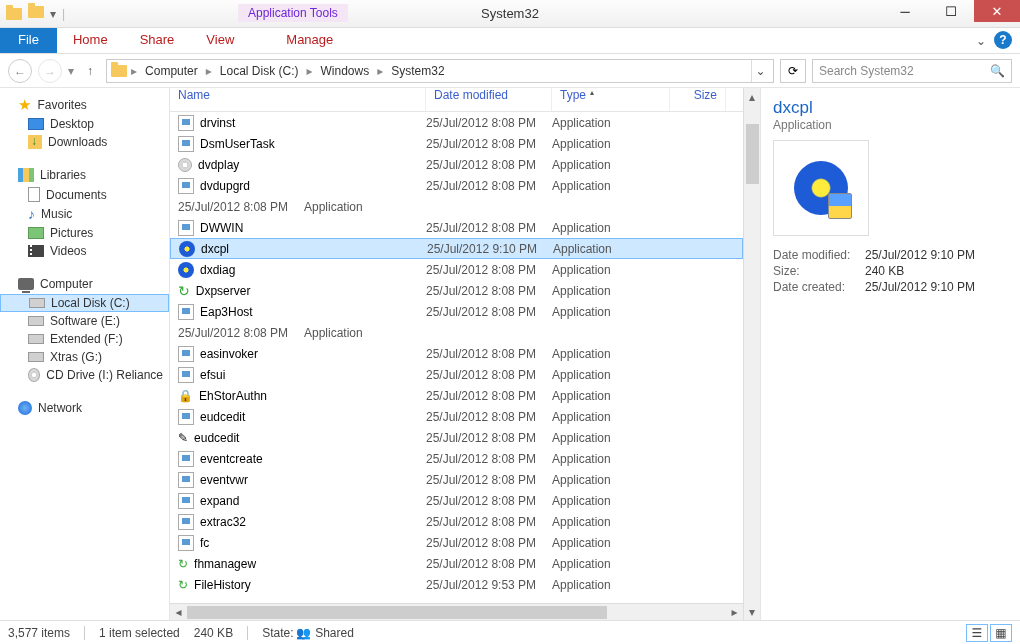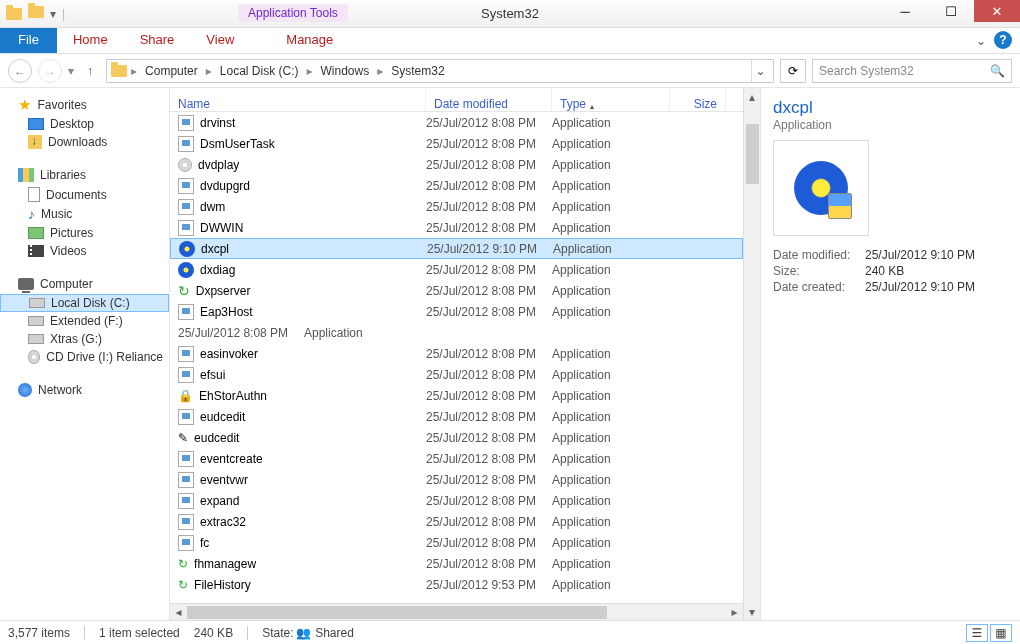--- a/index.html
+++ b/index.html
@@ -37,21 +37,21 @@
 .main { flex: 1; display: flex; min-height: 0; }
 .nav-pane { width: 170px; border-right: 1px solid #e5e5e5; padding: 6px 0; overflow: hidden; }
 .nav-group-label { display: flex; align-items: center; gap: 6px; padding: 3px 6px 3px 18px; color: #333; }
 .nav-item { display: flex; align-items: center; gap: 6px; padding: 2px 6px 2px 28px; color: #333; white-space: nowrap; }
 .nav-item.selected { background: #cde8ff; border: 1px solid #7abdff; padding-top:1px; padding-bottom:1px;}
 .nav-space { height: 14px; }
 
 .content { flex: 1; display: flex; min-width: 0; }
 .file-list-wrap { flex: 1; display: flex; flex-direction: column; min-width: 0; position: relative; }
 .columns { display: flex; border-bottom: 1px solid #e5e5e5; color: #3a5fcd; height: 24px; align-items: center; }
-.col { padding: 0 8px; border-right: 1px solid #eee; height: 100%; display: flex; align-items: flex-end; gap: 4px; }
+.col { padding: 0 8px; border-right: 1px solid #eee; height: 100%; display: flex; align-items: flex-start; gap: 4px; }
 .col-name { width: 256px; }
 .col-date { width: 126px; }
 .col-type { width: 118px; }
 .col-size { width: 56px; justify-content: flex-end; color:#3a5fcd; }
 .sort-ind { font-size: 8px; color: #555;}
 
 .file-rows { flex: 1; overflow: hidden; }
 .row { display: flex; align-items: center; height: 21px; padding-left: 8px; }
 .row.selected { background: #cde8ff; border: 1px solid #7abdff; }
 .row .c-name { width: 248px; display: flex; align-items: center; gap: 6px; }
@@ -199,20 +199,24 @@
     <div class="nav-group-label">
         <span class="ico-comp"></span>
         <span>Computer</span>
       </div>
     <div class="nav-item selected">
         <span class="ico-drive"></span>
         <span>Local Disk (C:)</span>
       </div>
     <div class="nav-item">
         <span class="ico-drive"></span>
+        <span>Software (E:)</span>
+      </div>
+    <div class="nav-item">
+        <span class="ico-drive"></span>
         <span>Extended (F:)</span>
       </div>
     <div class="nav-item">
         <span class="ico-drive"></span>
         <span>Xtras (G:)</span>
       </div>
     <div class="nav-item">
         <span class="ico-cd"></span>
         <span>CD Drive (I:) Reliance</span>
       </div>
@@ -267,24 +271,20 @@
           </div>
           <div class="row">
             <div class="c-name">
               <span class="ico-app"></span>
               <span>dvdupgrd</span>
             </div>
             <div class="c-date">25/Jul/2012 8:08 PM</div>
             <div class="c-type">Application</div>
           </div>
           <div class="row">
-            <div class="c-name">
-              <span class="ico-app"></span>
-              <span>dwm</span>
-            </div>
             <div class="c-date">25/Jul/2012 8:08 PM</div>
             <div class="c-type">Application</div>
           </div>
           <div class="row">
             <div class="c-name">
               <span class="ico-app"></span>
               <span>DWWIN</span>
             </div>
             <div class="c-date">25/Jul/2012 8:08 PM</div>
             <div class="c-type">Application</div>

